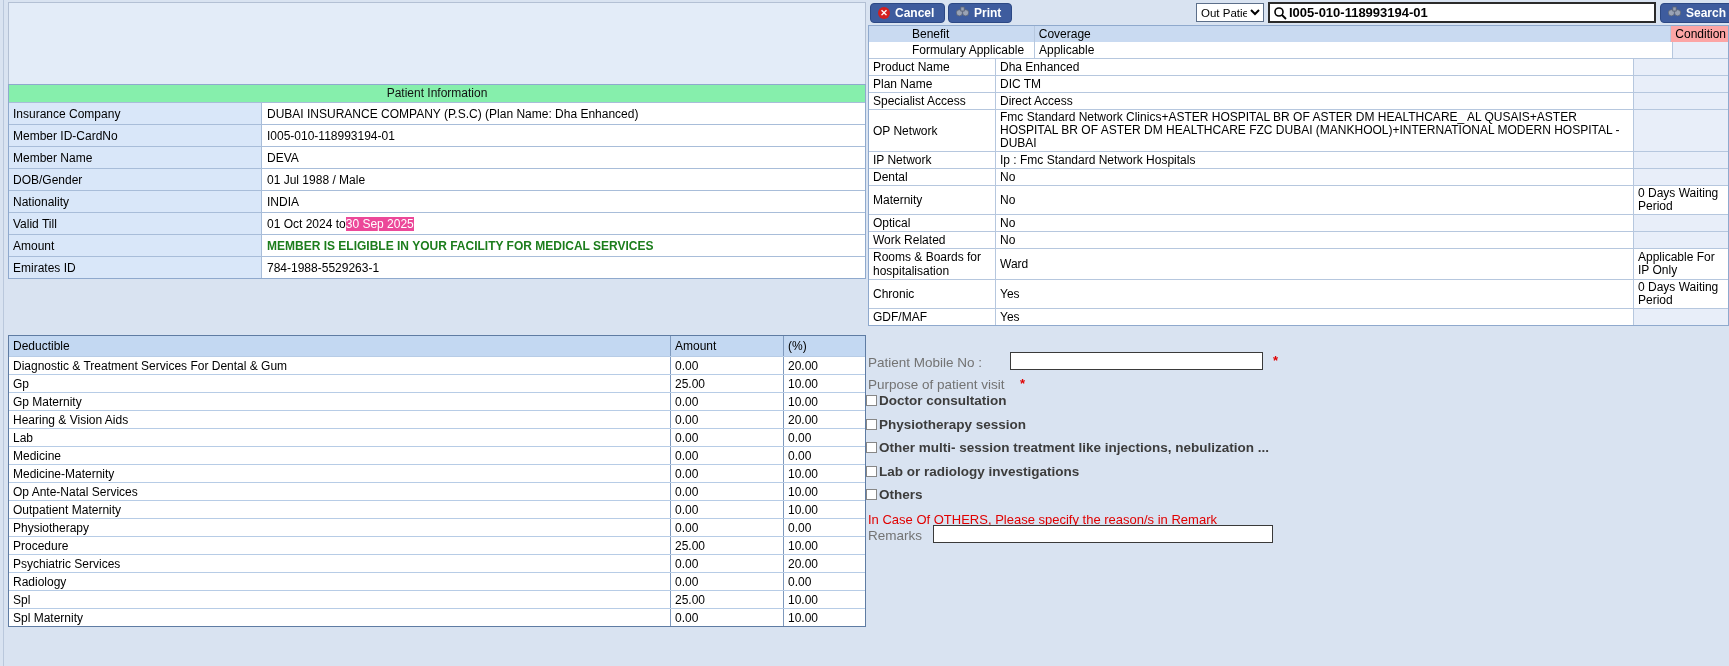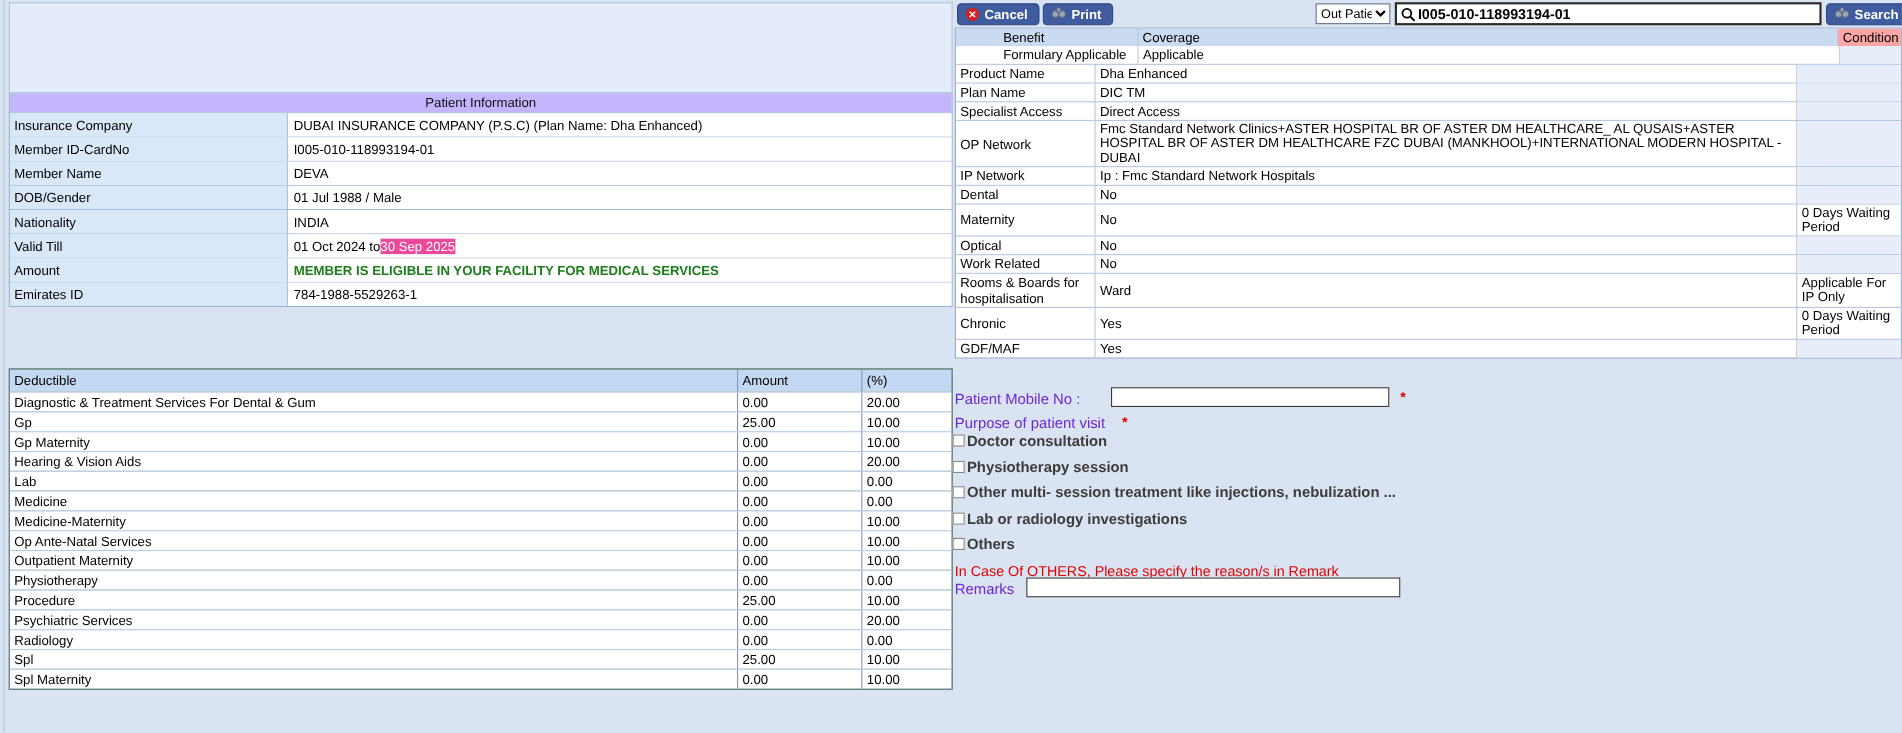--- a/index.html
+++ b/index.html
@@ -5,21 +5,21 @@
   * { margin:0; padding:0; box-sizing:border-box; }
   html,body { width:1729px; height:666px; overflow:hidden; }
   body { background:#d9e3f1; font-family:"Liberation Sans", sans-serif; font-size:12px; color:#000; position:relative; }
   .edge-line { position:absolute; left:3px; top:0; width:1px; height:666px; background:#bac8dc; }
 
   
   .left-top-box { position:absolute; left:8px; top:2px; width:858px; height:82px;
     background:#e3ecf8; border:1px solid #b3c0d4; border-bottom:none; }
 
   .pi-table { position:absolute; left:8px; top:84px; width:858px; border:1px solid #8fa9cd; background:#fff; }
-  .pi-header { height:17px; background:#c4b5fd; text-align:center; line-height:17px; color:#111; }
+  .pi-header { height:17px; background:#86efac; text-align:center; line-height:17px; color:#111; }
   .pi-row { display:flex; height:22px; border-top:1px solid #a8bdd9; }
   .pi-label { width:253px; background:#d9e7f9; border-right:1px solid #a8bdd9; padding-left:4px; display:flex; align-items:center; }
   .pi-value { flex:1; background:#fff; padding-left:5px; display:flex; align-items:center; white-space:nowrap; }
   .pi-value.status { color:#1c7d1c; font-weight:bold; }
   .sel-highlight { background:#ec4899; color:#fff; }
 
   .ded-table { position:absolute; left:8px; top:335px; width:858px; border:1px solid #5f7ca3; background:#4d7c0f; }
   .ded-hrow { display:flex; height:20px; background:#c3d8f2; }
   .ded-row { display:flex; height:18px; border-top:1px solid #b7cce6; background:#fff; }
   .ded-c1 { width:662px; border-right:1px solid #7e99bd; padding-left:4px; display:flex; align-items:center; white-space:nowrap; }
@@ -47,21 +47,21 @@
   .ben-row { display:flex; min-height:16px; border-top:1px solid #b6c7de; }
   .ben-row:first-child { border-top:none;padding-left:39px; }
   .ben-hrow { background:#c9daf1; }
   .ben-c1 { width:127px; border-right:1px solid #b6c7de; padding:1px 2px 1px 4px; display:flex; align-items:center; }
   .ben-c2 { width:638px; border-right:1px solid #b6c7de; padding:1px 2px 1px 4px; display:flex; align-items:center; line-height:13px; }
   .ben-c3 { flex:1; padding:1px 2px 1px 4px; display:flex; align-items:center; line-height:13px; }
   .ben-c3.empty { background:#e8eef9; }
   .ben-hrow .ben-c3 { background:#fca5a5; }
 
   
-  .blue-label { position:absolute; color:#6d28d9; font-size:13.5px; }
+  .blue-label { position:absolute; color:#737373; font-size:13.5px; }
   .red-star { position:absolute; color:#e00000; font-weight:bold; font-size:13px; }
   .red-note { position:absolute; color:#e00000; font-size:13px; }
   .txt-input { position:absolute; background:#fff; border:1px solid #3a3a3a; height:18px;
     font-family:"Liberation Sans",sans-serif; font-size:12px; padding:0 3px; }
   .chk-row { position:absolute; display:flex; align-items:flex-start; gap:2px; }
   .chk-box { width:11px; height:11px; background:#fff; border:1px solid #878787; margin-top:2px; }
   .chk-label { font-size:13.5px; font-weight:bold; color:#3c3c3c; }
 </style>
 </head>
 <body>

